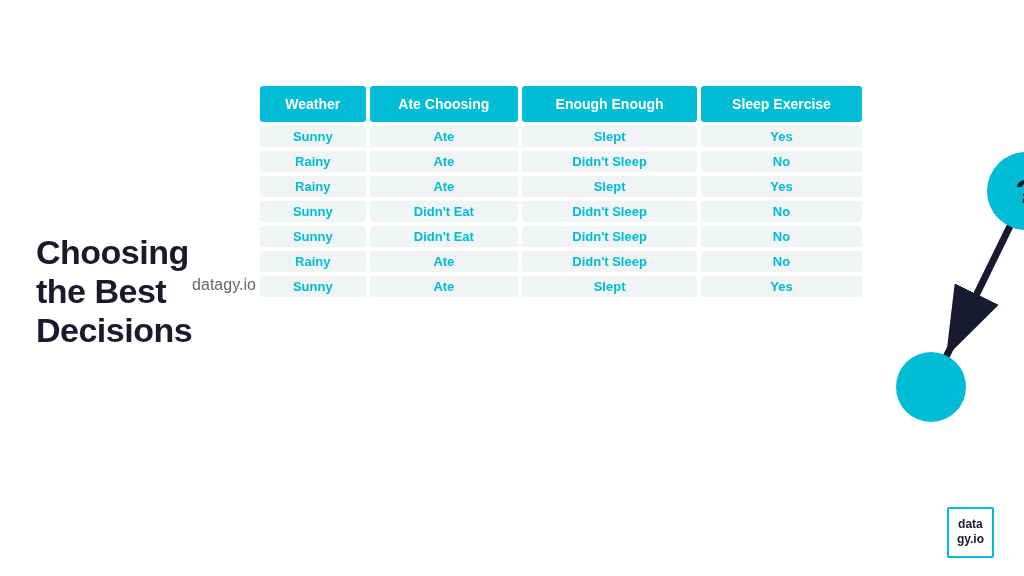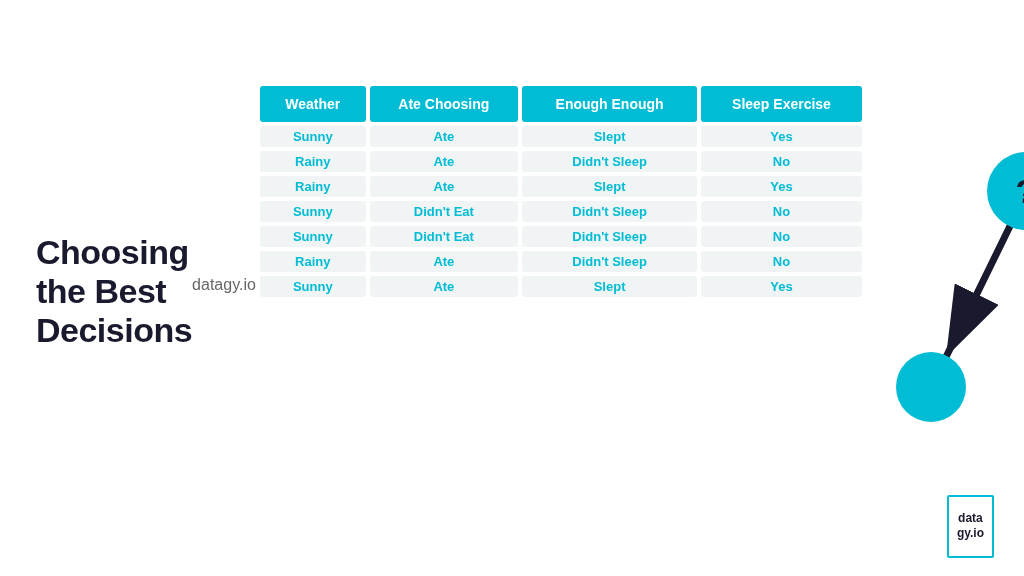--- a/index.html
+++ b/index.html
@@ -125,21 +125,21 @@
       height: 100%;
       pointer-events: none;
     }
 
     
     .logo-box {
       position: absolute;
       bottom: 18px;
       right: 30px;
       border: 2px solid #00bcd4;
-      padding: 14px 8px;
+      padding: 8px 8px;
       font-size: 12px;
       font-weight: 700;
       line-height: 1.3;
       color: #1a1a2e;
       text-align: center;
       border-radius: 2px;
     }
   </style>
 </head>
 <body>

